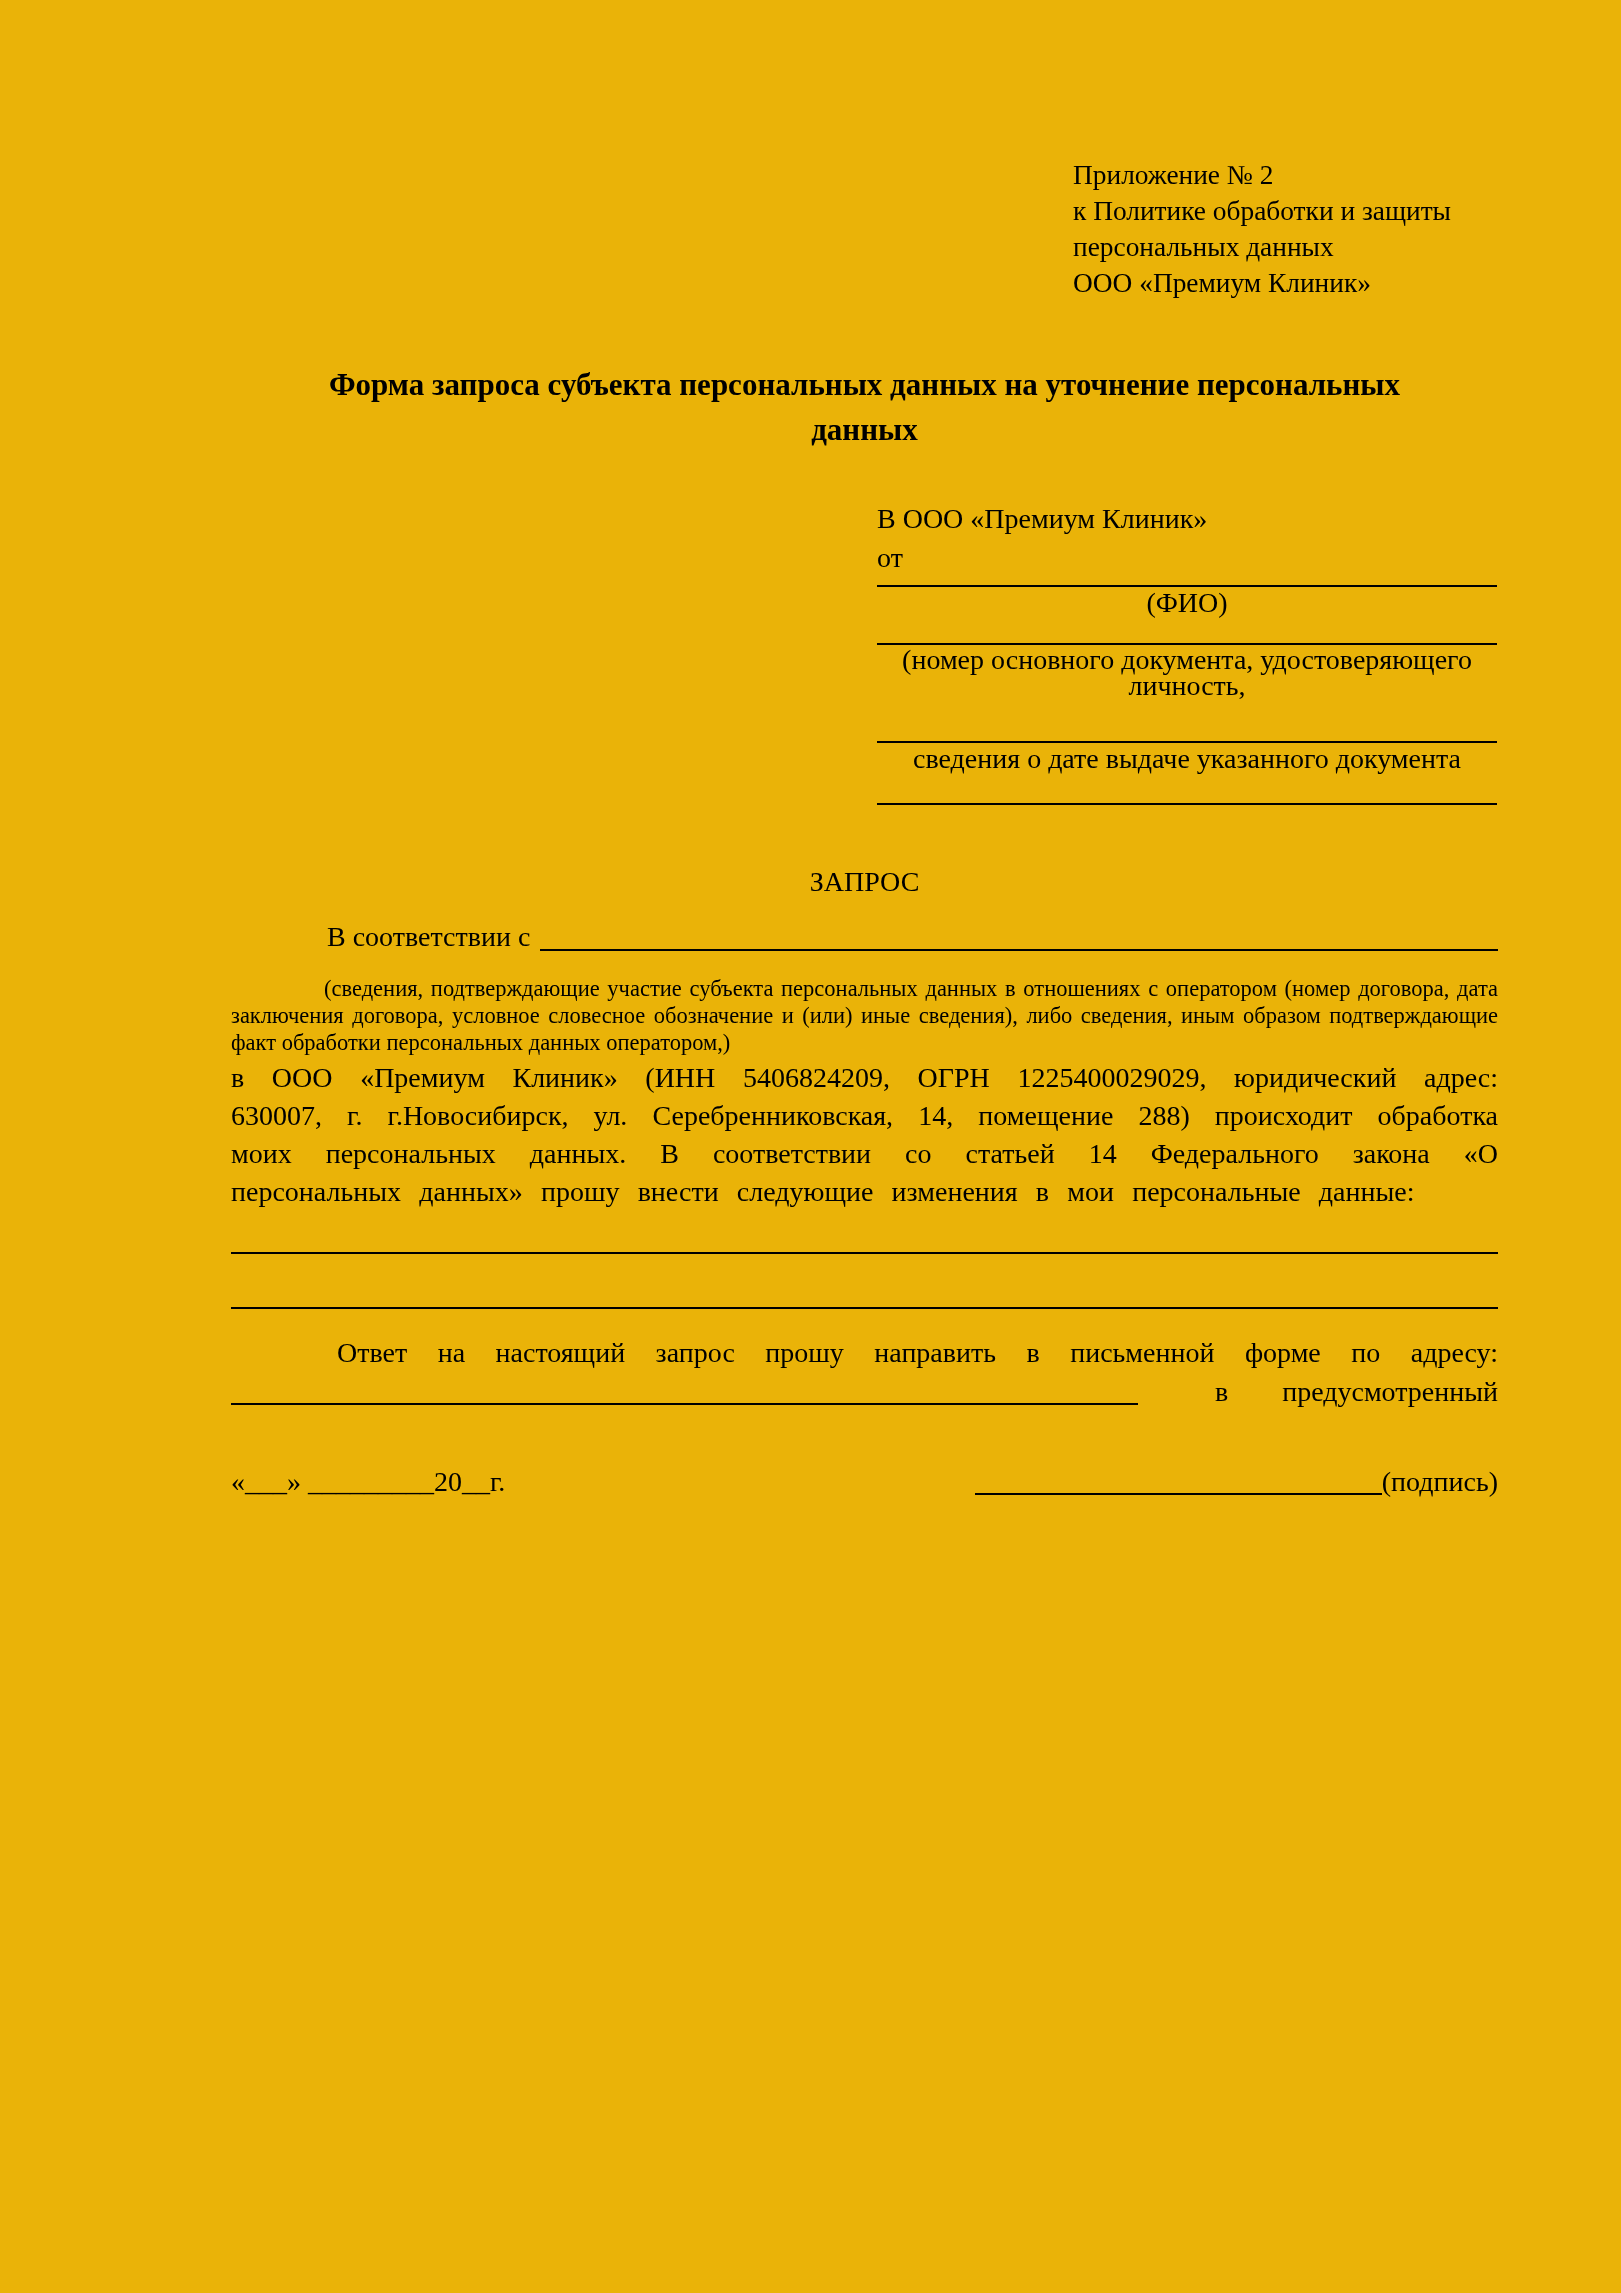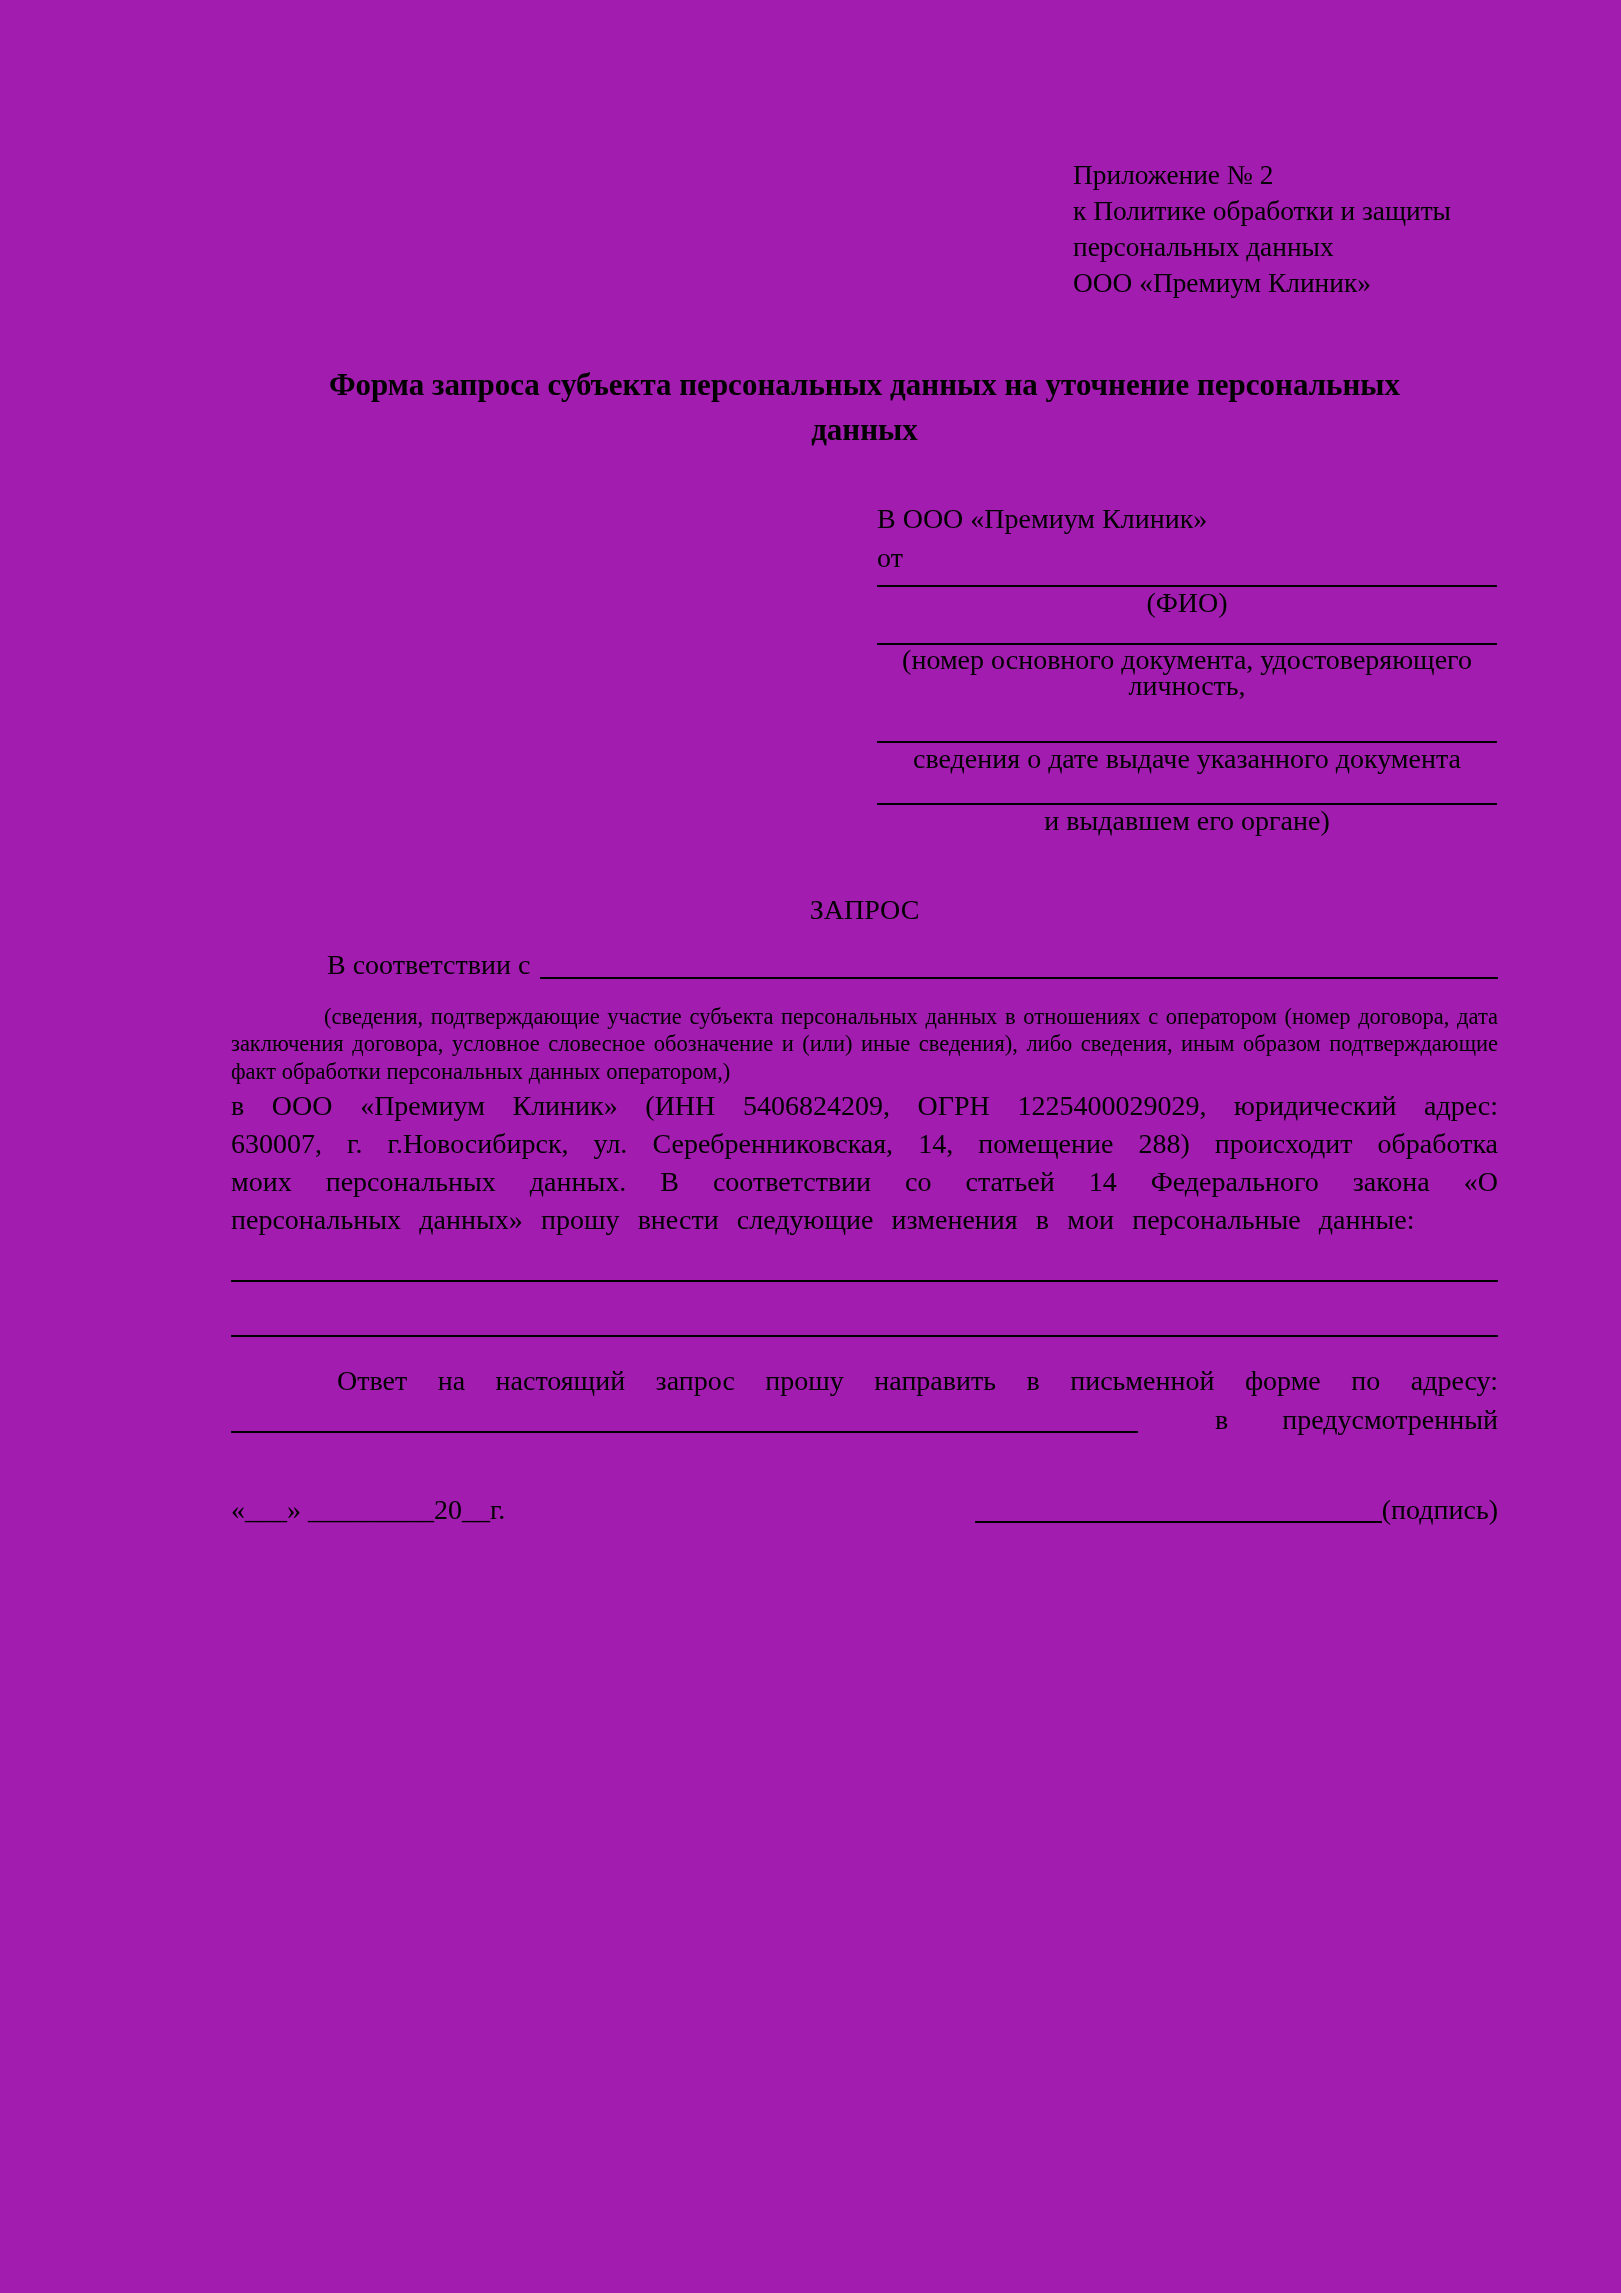--- a/index.html
+++ b/index.html
@@ -1,21 +1,21 @@
 <!DOCTYPE html>
 <html><head>
 <meta charset="utf-8">
 <style>
   html, body { margin: 0; padding: 0; background: #6b6b6b; }
   .page {
     position: relative;
     width: 1621px;
     height: 2294px;
     margin: 0 auto;
-    background: #a21caf;
+    background: #eab308;
     color: #000000;
     font-family: "Liberation Serif", "DejaVu Serif", serif;
     box-sizing: border-box;
     padding: 157px 123px 0 231px;
     overflow: hidden;
   }
 
   
   .annex { margin-left: 842px; font-size: 27.4px; line-height: 36px; }
 
@@ -117,21 +117,20 @@
     <div class="blank b1"></div>
     <div class="cap">(ФИО)</div>
 
     <div class="blank b2"></div>
     <div class="cap">(номер основного документа, удостоверяющего личность,</div>
 
     <div class="blank b3"></div>
     <div class="cap">сведения о дате выдаче указанного документа</div>
 
     <div class="blank b4"></div>
-    <div class="cap">и выдавшем его органе)</div>
   </div>
 
   <div class="zapros">ЗАПРОС</div>
 
   <div class="intro">
     <span class="lead">В соответствии с</span>
     <span class="fill"></span>
   </div>
 
   <div class="footnote">(сведения, подтверждающие участие субъекта персональных данных в отношениях с оператором (номер договора, дата заключения договора, условное словесное обозначение и (или) иные сведения), либо сведения, иным образом подтверждающие факт обработки персональных данных оператором,)</div>

